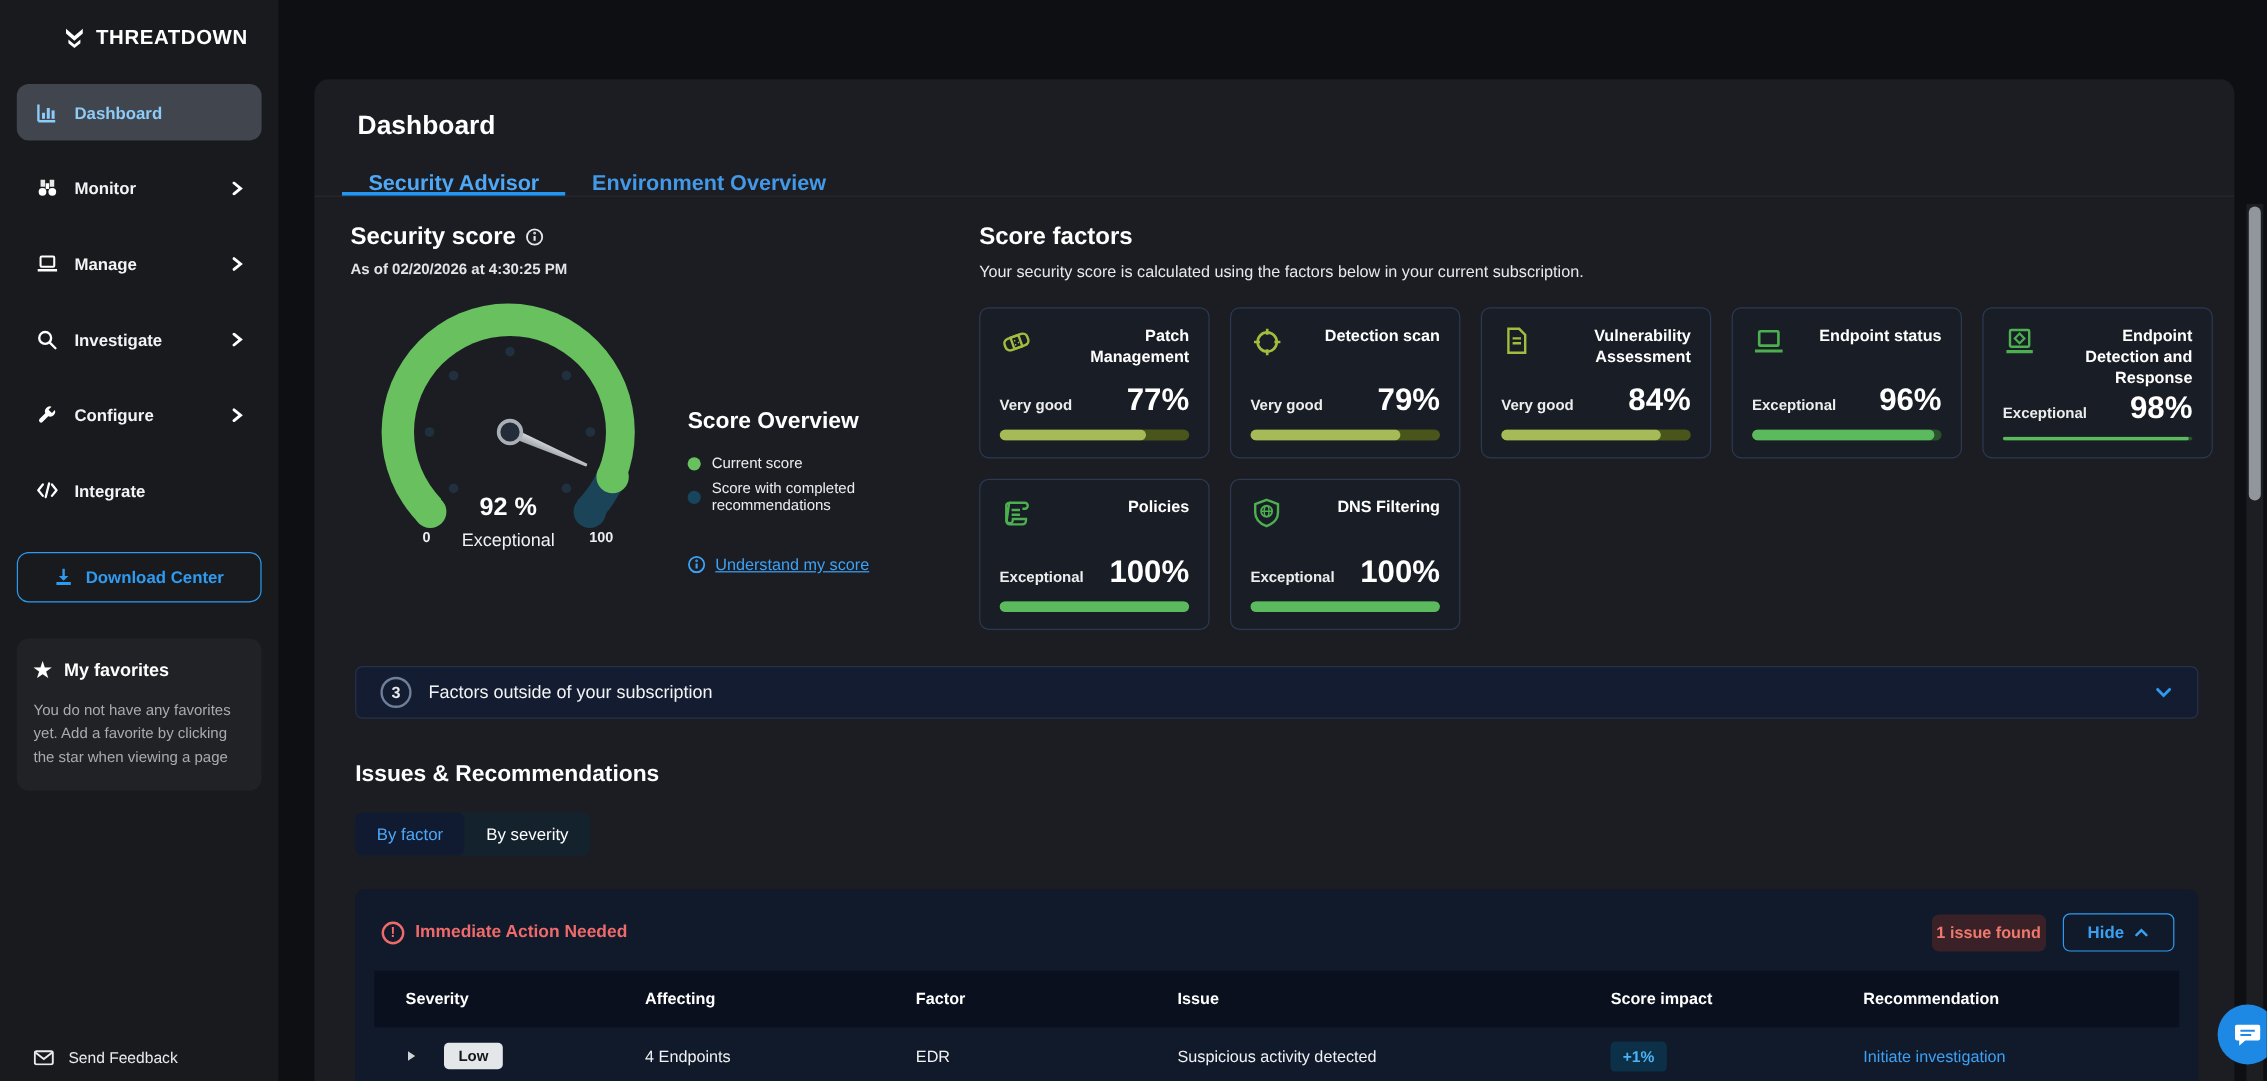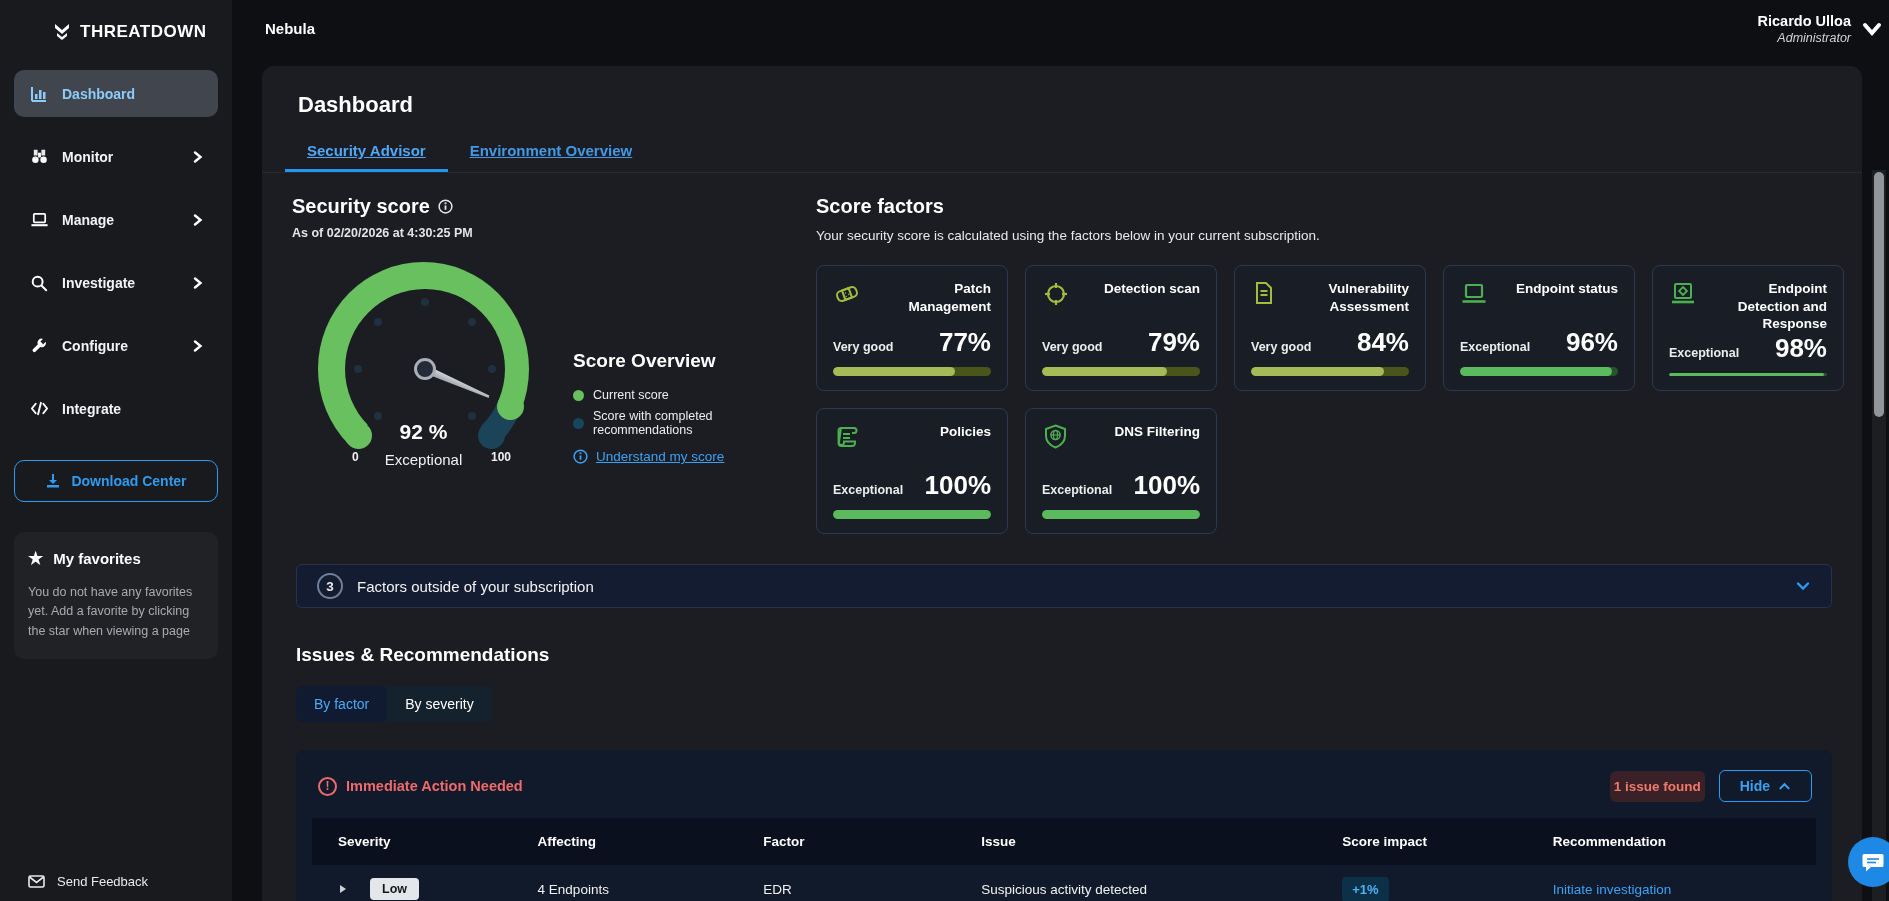--- a/index.html
+++ b/index.html
@@ -39,21 +39,21 @@
   .user-role { font-size:12.5px; font-style:italic; color:#d2d4d6; margin-top:2px; }
   .user-chev { color:#fff; display:flex; cursor:pointer; }
 
   
   .main { position:absolute; left:232px; top:57px; right:0; bottom:0; }
   .page-card { position:absolute; left:30px; top:9px; right:27px; bottom:0;
                background:#1b1d23; border-radius:12px 12px 0 0; overflow:hidden; }
   .page-inner { padding:26px 0 0 0; height:100%; }
   .page-title { font-size:22px; font-weight:bold; margin-left:36px; color:#fff; }
   .tabs { display:flex; gap:44px; margin:24px 0 0 45px; }
-  .tab { font-size:15px; font-weight:bold; padding-bottom:13px; cursor:pointer; position:relative; color:#4399e6;text-decoration:underline; }
+  .tab { font-size:18px; font-weight:bold; cursor:pointer; position:relative; color:#4399e6; }
   .tab.active { color:#4fa8f6; }
   .tab.active:after { content:""; position:absolute; left:-22px; right:-22px; bottom:0; height:3px; background:#2196f3; }
   .tab-sep { height:1px; background:#282a30; }
 
   .content { padding:22px 18px 0 30px; }
   .row-top { display:flex; }
 
   
   .sec-score { width:520px; flex-shrink:0; }
   .sec-title { font-size:20px; font-weight:bold; display:flex; align-items:center; gap:8px; color:#fff; }
@@ -74,21 +74,21 @@
   .gauge-rate { position:absolute; left:0; right:0; bottom:8px; text-align:center; font-size:15px; color:#f0f1f2; }
   .gauge-min { position:absolute; left:34px; bottom:12px; font-size:12px; font-weight:bold; color:#eef0f1; }
   .gauge-max { position:absolute; right:18px; bottom:12px; font-size:12px; font-weight:bold; color:#eef0f1; }
 
   .overview { margin:88px 0 0 44px; }
   .ov-title { font-size:19px; font-weight:bold; color:#fff; }
   .legend { margin-top:16px; }
   .leg-item { display:flex; align-items:center; gap:9px; margin-bottom:7px; }
   .leg-dot { width:11px; height:11px; border-radius:50%; flex-shrink:0; }
   .leg-label { font-size:12.5px; color:#eceded; }
-  .ov-link { display:flex; align-items:center; gap:8px; margin-top:12px; color:#3da2f5; font-size:13.5px; cursor:pointer; }
+  .ov-link { display:flex; align-items:center; gap:8px; margin-top:35px; color:#3da2f5; font-size:13.5px; cursor:pointer; }
 
   
   .factors { flex:1; padding-left:4px; }
   .sf-title { font-size:20px; font-weight:bold; color:#fff; }
   .sf-desc { font-size:13.5px; color:#e8e9ea; margin-top:10px; }
   .cards { display:grid; grid-template-columns:repeat(5,1fr); gap:17px; margin-top:22px; }
   .cards.row2 { grid-template-columns:repeat(5,1fr); margin-top:17px; }
   .fcard { background:#191d25; border:1px solid #2b3a52; border-radius:8px; height:126px;
            padding:14px 16px 14px 16px; display:flex; flex-direction:column; }
   .fc-top { display:flex; align-items:flex-start; }
@@ -267,34 +267,20 @@
       <span>
         <svg width="17" height="13" viewBox="0 0 17 13" fill="none" stroke="currentColor" stroke-width="1.6">
             <rect x="1" y="1" width="15" height="11" rx="1.5"></rect>
             <polyline points="1.5,2 8.5,7.5 15.5,2"></polyline>
           </svg>
       </span>
       <span>Send Feedback</span>
     </div>
   </aside>
 
-  <header class="topbar">
-    <div class="topbar-title">Nebula</div>
-    <div class="user">
-      <div class="user-meta">
-        <div class="user-name">Ricardo Ulloa</div>
-        <div class="user-role">Administrator</div>
-      </div>
-      <span class="user-chev">
-        <svg width="22" height="22" viewBox="0 0 22 22" fill="none" stroke="#fff" stroke-width="4" stroke-linecap="round">
-            <polyline points="4,7 11,15 18,7"></polyline>
-          </svg>
-      </span>
-    </div>
-  </header>
 
   <main class="main">
     <div class="page-card">
       <div class="page-inner">
         <h1 class="page-title">Dashboard</h1>
         <div class="tabs">
           <div class="tab active">Security Advisor</div>
           <div class="tab">Environment Overview</div>
         </div>
         <div class="tab-sep"></div>

